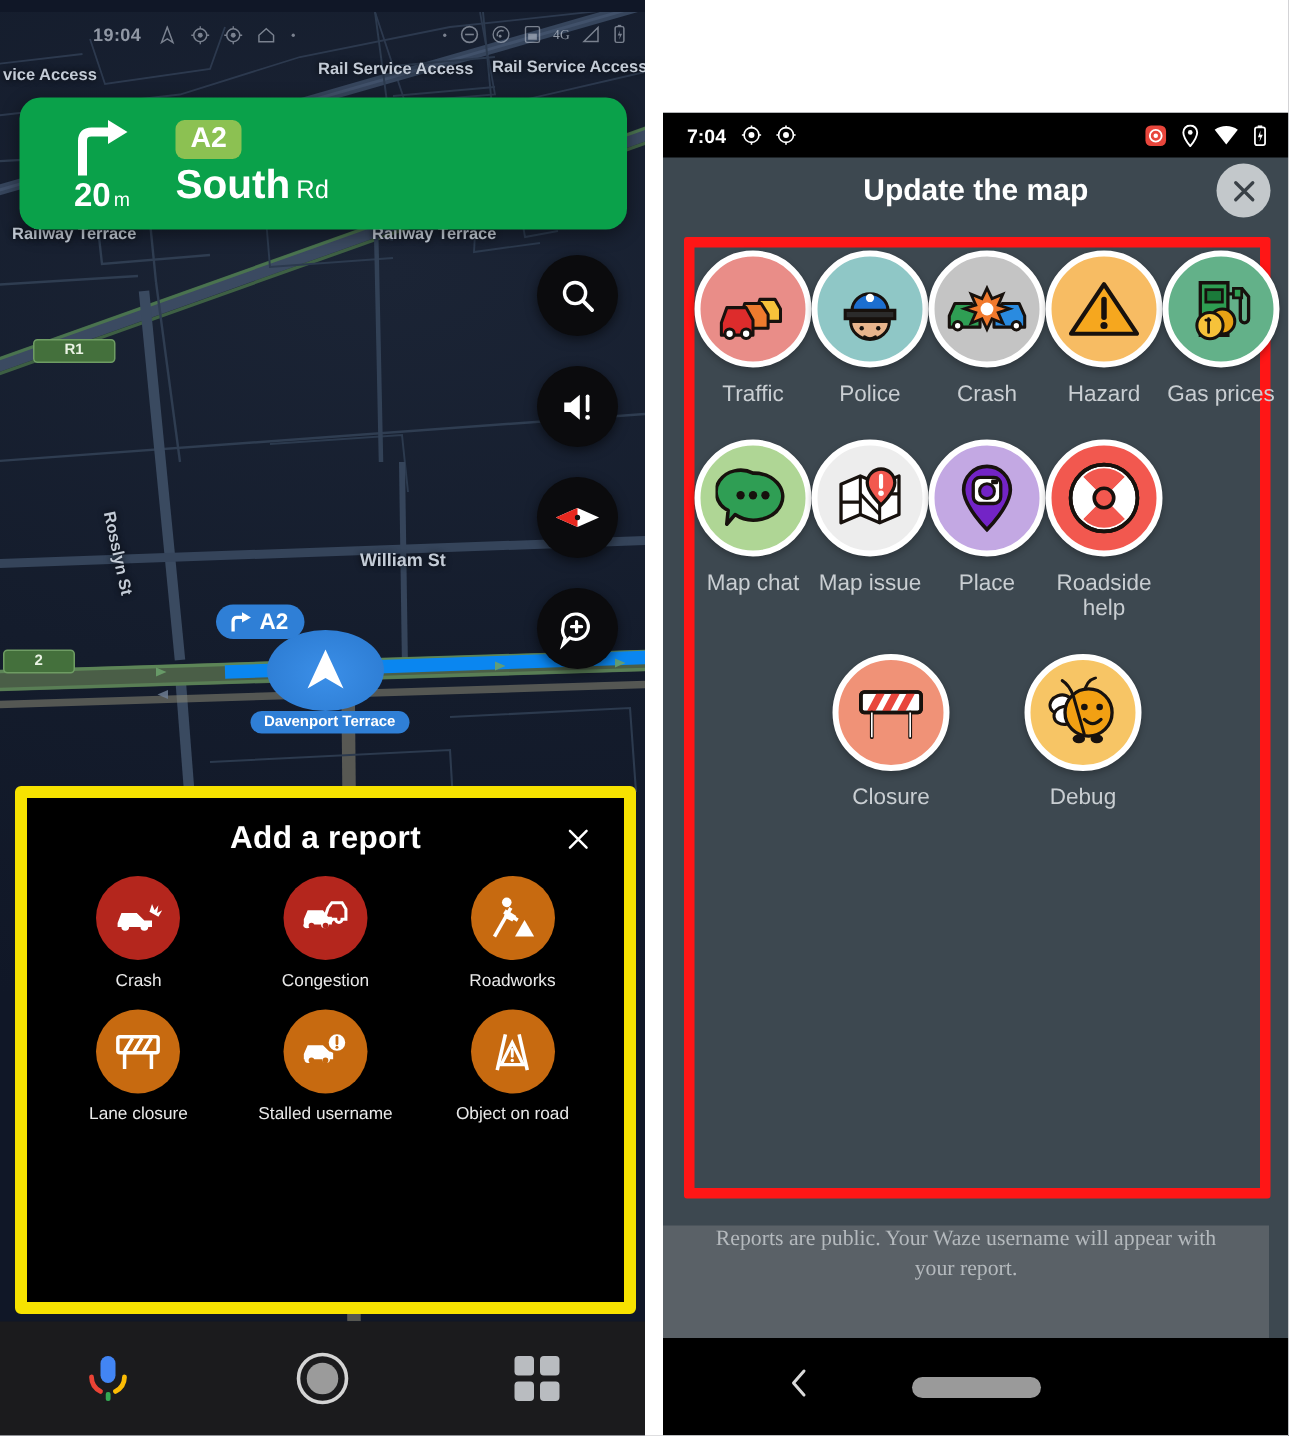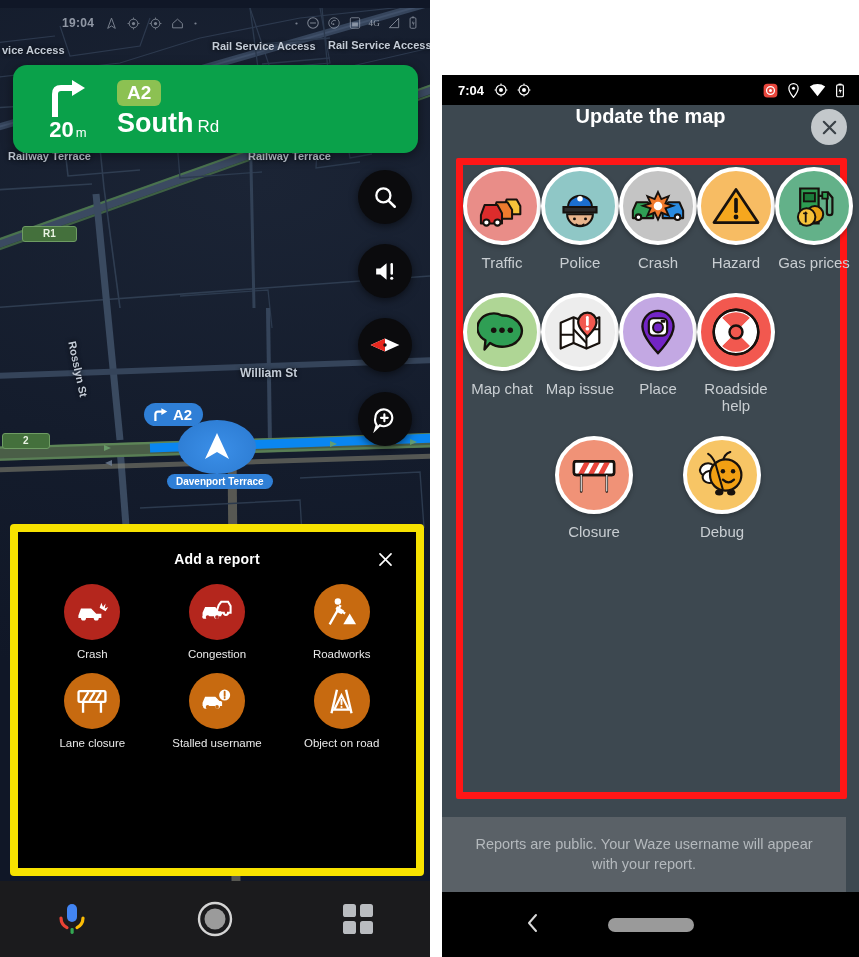--- a/index.html
+++ b/index.html
@@ -89,21 +89,21 @@
     font-size: 10px; font-weight: 700;
   }
 
   
   .report-sheet {
     position: absolute; left: 10px; top: 524px; width: 414px; height: 352px;
     background: #000; border: 8px solid #F7E200; border-radius: 4px; z-index: 8;
     padding: 14px 12px 0 12px;
   }
   .rs-header { position: relative; height: 26px; display: flex; align-items: center; justify-content: center; }
-  .rs-title { color: #fff; font-size: 14px; font-weight: 700; letter-spacing: .2px; }
+  .rs-title { color: #fff; font-size: 21px; font-weight: 700; letter-spacing: .2px; }
   .rs-close {
     position: absolute; right: 6px; top: 0; width: 26px; height: 26px;
     display: flex; align-items: center; justify-content: center; cursor: pointer;
   }
   .rs-grid { margin-top: 12px; display: grid; grid-template-columns: repeat(3, 1fr); row-gap: 12px; }
   .rs-item { display: flex; flex-direction: column; align-items: center; gap: 8px; cursor: pointer; }
   .rs-circ {
     width: 56px; height: 56px; border-radius: 50%;
     display: flex; align-items: center; justify-content: center;
   }
@@ -126,21 +126,21 @@
     background: #3d4850; overflow: hidden;
   }
   .p-statusbar {
     height: 30px; background: #000; display: flex; align-items: center; padding: 0 10px;
     color: #fff;
   }
   .p-clock { font-size: 13px; font-weight: 700; margin-left: 6px; }
   .p-sb-left { display: flex; align-items: center; gap: 9px; margin-left: 10px; }
   .p-sb-right { display: flex; align-items: center; gap: 9px; margin-left: auto; margin-right: 4px; }
 
-  .p-title-row { height: 44px; display: flex; justify-content: center; position: relative; }
+  .p-title-row { height: 44px; display: flex; align-items: center; justify-content: center; position: relative; }
   .p-title { color: #fff; font-size: 20px; font-weight: 700; }
   .p-close {
     position: absolute; right: 12px; top: 4px; width: 36px; height: 36px; border-radius: 50%;
     background: #c3c8cb; display: flex; align-items: center; justify-content: center; cursor: pointer;
   }
 
   .p-redbox {
     position: absolute; left: 14px; top: 83px; width: 391px; height: 641px;
     border: 7px solid #FF1616; border-radius: 2px;
   }
@@ -152,22 +152,23 @@
   .p-circ {
     width: 78px; height: 78px; border-radius: 50%; border: 4px solid #fff;
     display: flex; align-items: center; justify-content: center;
     box-shadow: 0 2px 5px rgba(0,0,0,.28);
   }
   .p-label { color: #c9ced2; font-size: 15px; text-align: center; }
   .p-row-last { grid-column: 1 / -1; display: flex; justify-content: center; gap: 50px; }
 
   .p-footnote {
     position: absolute; left: 0; bottom: 65px; width: 404px; height: 75px;
-    background: #5a6167; display: flex; align-items: center; justify-content: center;
+    background: #5a6167; display: flex; justify-content: center;
     padding: 0 26px;
+    font-family: Liberation Serif, serif;
   }
   .p-footnote span { color: #b4b9bd; font-size: 14.5px; text-align: center; line-height: 1.35; }
   .p-navbar {
     position: absolute; left: 0; bottom: 0; width: 417px; height: 65px;
     background: #000; display: flex; align-items: center;
   }
   .p-nav-back { position: absolute; left: 82px; cursor: pointer; }
   .p-nav-home {
     position: absolute; left: 50%; transform: translateX(-50%);
     width: 86px; height: 14px; border-radius: 7px; background: #9a9a9a; cursor: pointer;

